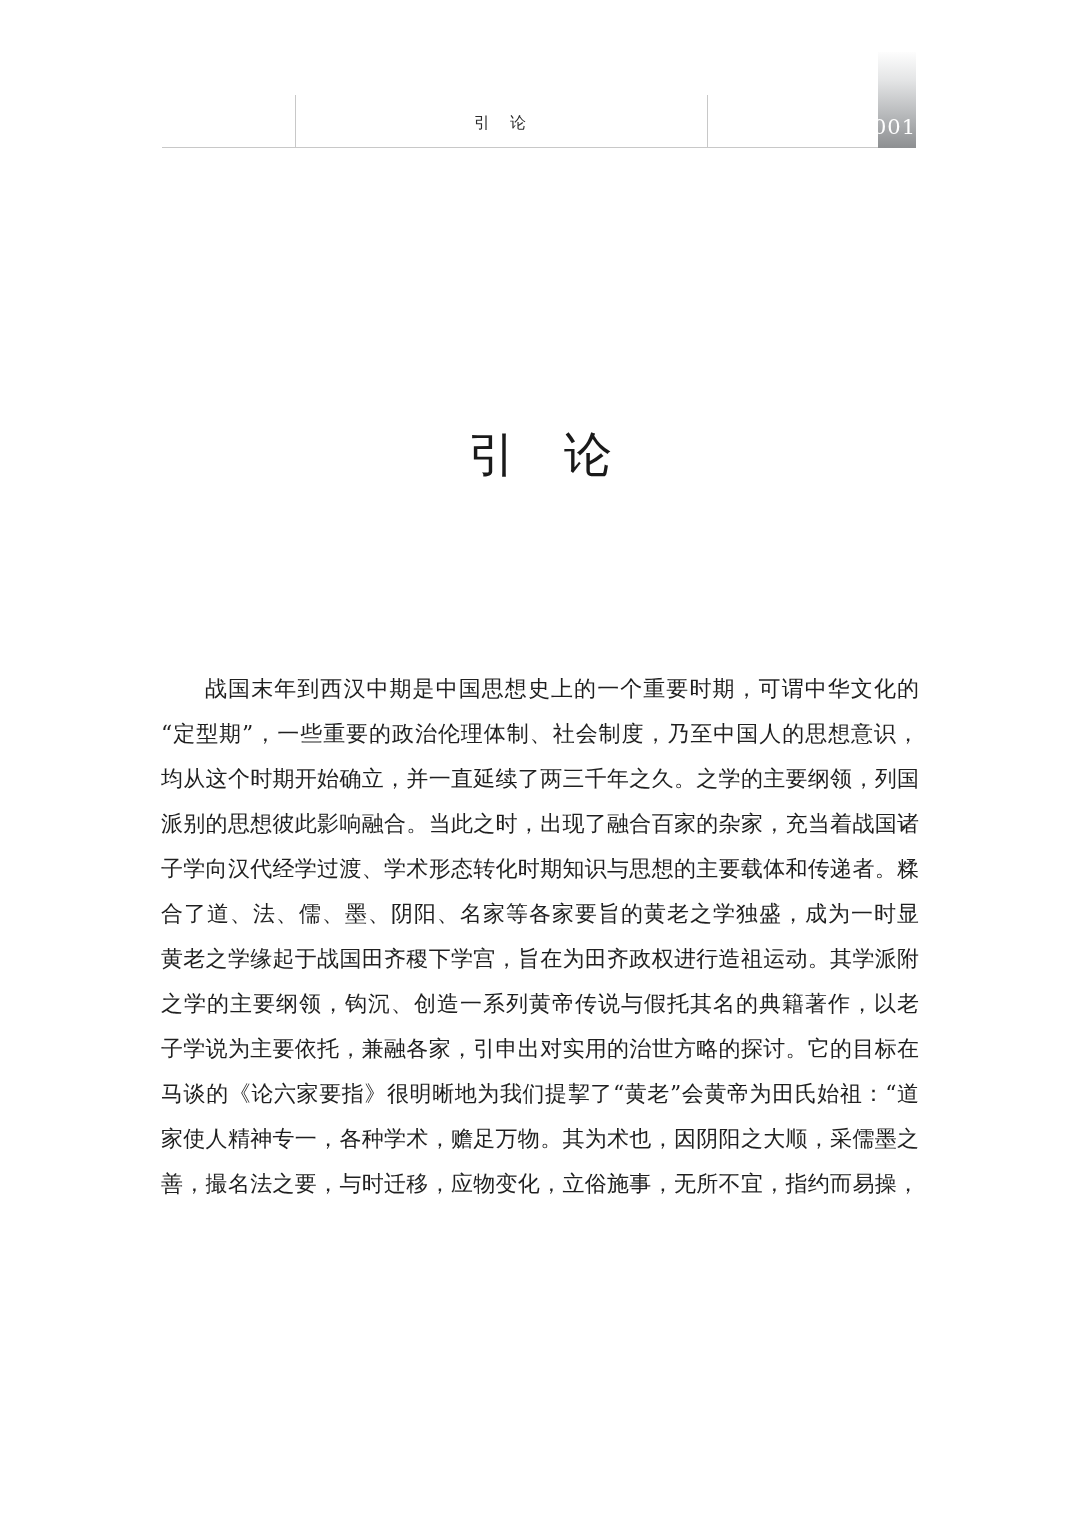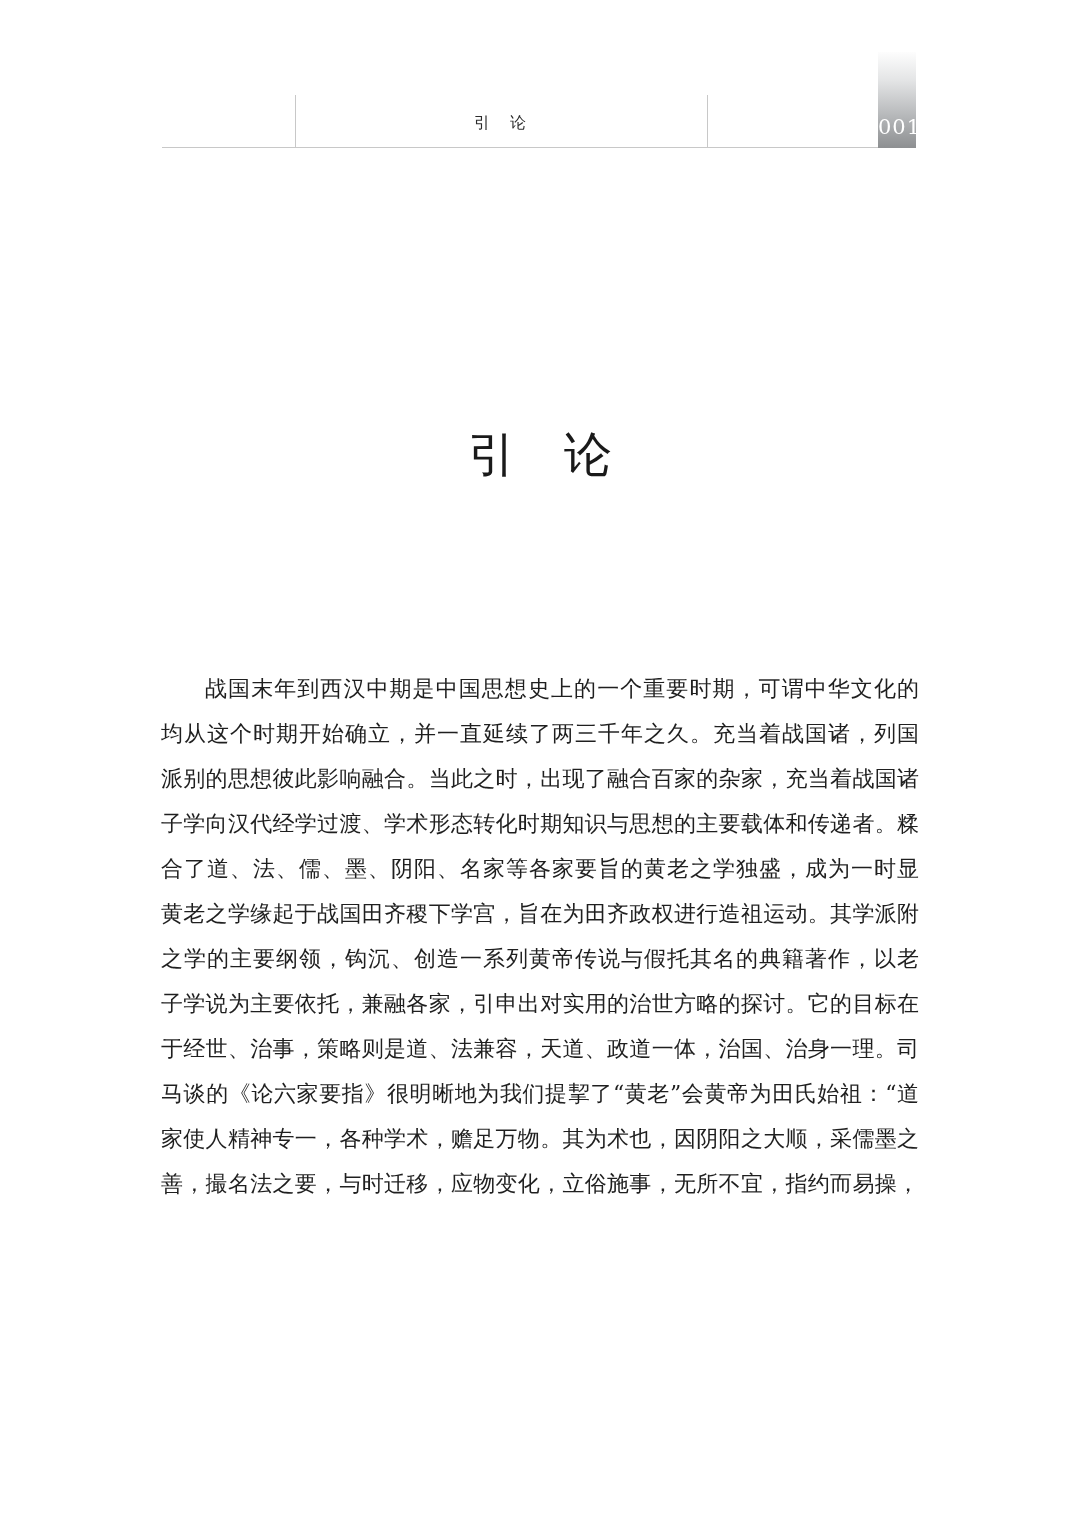--- a/index.html
+++ b/index.html
@@ -31,21 +31,21 @@
     font-size: 16px; line-height: 24px; letter-spacing: 2px;
     color: #2b2b2b;
   }
 
   
   .page-number-bar {
     position: absolute; left: 878px; top: 52px;
     width: 38px; height: 96px;
     background: linear-gradient(to bottom,
       #fdfdfd 0%, #e3e4e5 30%, #b4b6b8 68%, #8d8f91 100%);
-    display: flex; align-items: flex-end; justify-content: flex-start;
+    display: flex; align-items: flex-end; justify-content: flex-end;
   }
   .page-number {
     color: #ffffff;
     font-size: 21px; line-height: 1;
     padding-bottom: 10px;
     letter-spacing: 1px;
   }
 
   
   .chapter-title {
@@ -83,26 +83,26 @@
   <div class="header-rule"></div>
 
   <div class="page-number-bar">
     <span class="page-number">001</span>
   </div>
 
   <h1 class="chapter-title">引　论</h1>
 
   <div class="body-text">
       <div class="bodyline first">战国末年到西汉中期是中国思想史上的一个重要时期，可谓中华文化的</div>
-      <div class="bodyline">均从这个时期开始确立，并一直延续了两三千年之久。充当着战国诸，列国</div>
+      <div class="bodyline">“定型期”，一些重要的政治伦理体制、社会制度，乃至中国人的思想意识，</div>
+      <div class="bodyline">均从这个时期开始确立，并一直延续了两三千年之久。之学的主要纲领，列国</div>
       <div class="bodyline">派别的思想彼此影响融合。当此之时，出现了融合百家的杂家，充当着战国诸</div>
       <div class="bodyline">子学向汉代经学过渡、学术形态转化时期知识与思想的主要载体和传递者。糅</div>
       <div class="bodyline">合了道、法、儒、墨、阴阳、名家等各家要旨的黄老之学独盛，成为一时显学。</div>
       <div class="bodyline">黄老之学缘起于战国田齐稷下学宫，旨在为田齐政权进行造祖运动。其学派附</div>
       <div class="bodyline">之学的主要纲领，钩沉、创造一系列黄帝传说与假托其名的典籍著作，以老</div>
       <div class="bodyline">子学说为主要依托，兼融各家，引申出对实用的治世方略的探讨。它的目标在</div>
-      <div class="bodyline">于经世、治事，策略则是道、法兼容，天道、政道一体，治国、治身一理。司</div>
       <div class="bodyline">马谈的《论六家要指》很明晰地为我们提挈了“黄老”会黄帝为田氏始祖：“道</div>
       <div class="bodyline">家使人精神专一，各种学术，赡足万物。其为术也，因阴阳之大顺，采儒墨之</div>
       <div class="bodyline">善，撮名法之要，与时迁移，应物变化，立俗施事，无所不宜，指约而易操，</div>
     </div>
 
 </div>
 
 </body></html>

